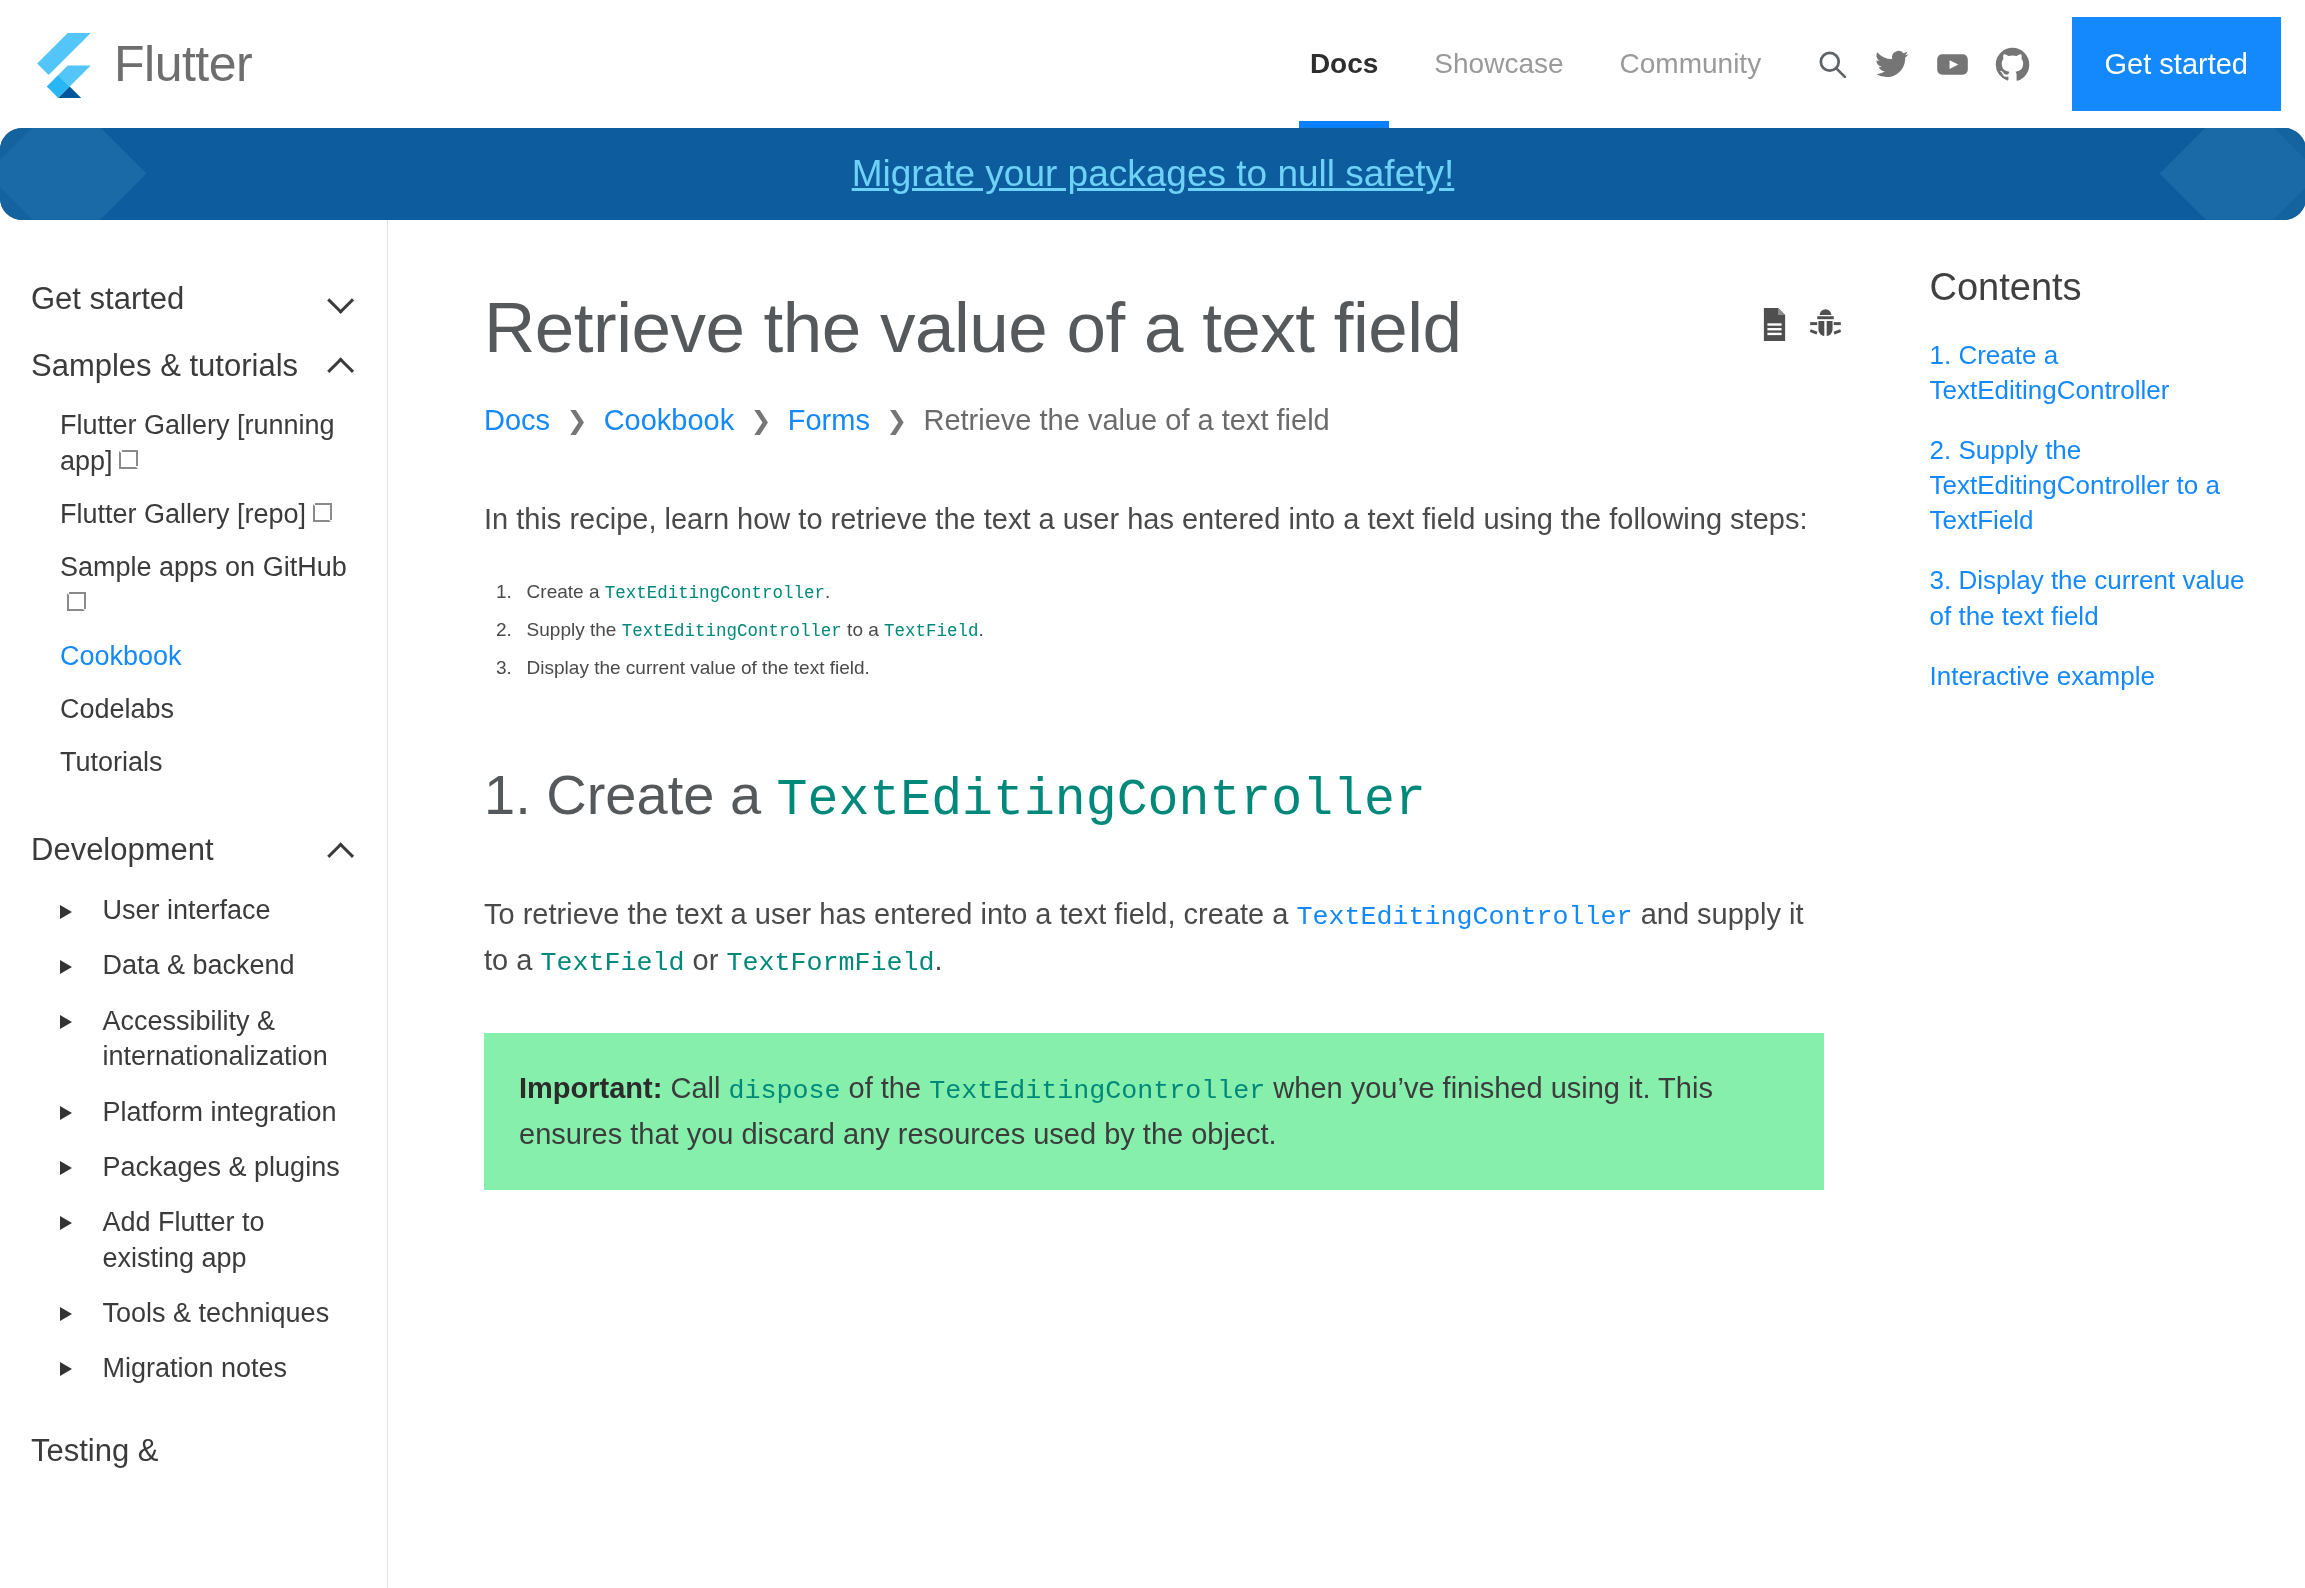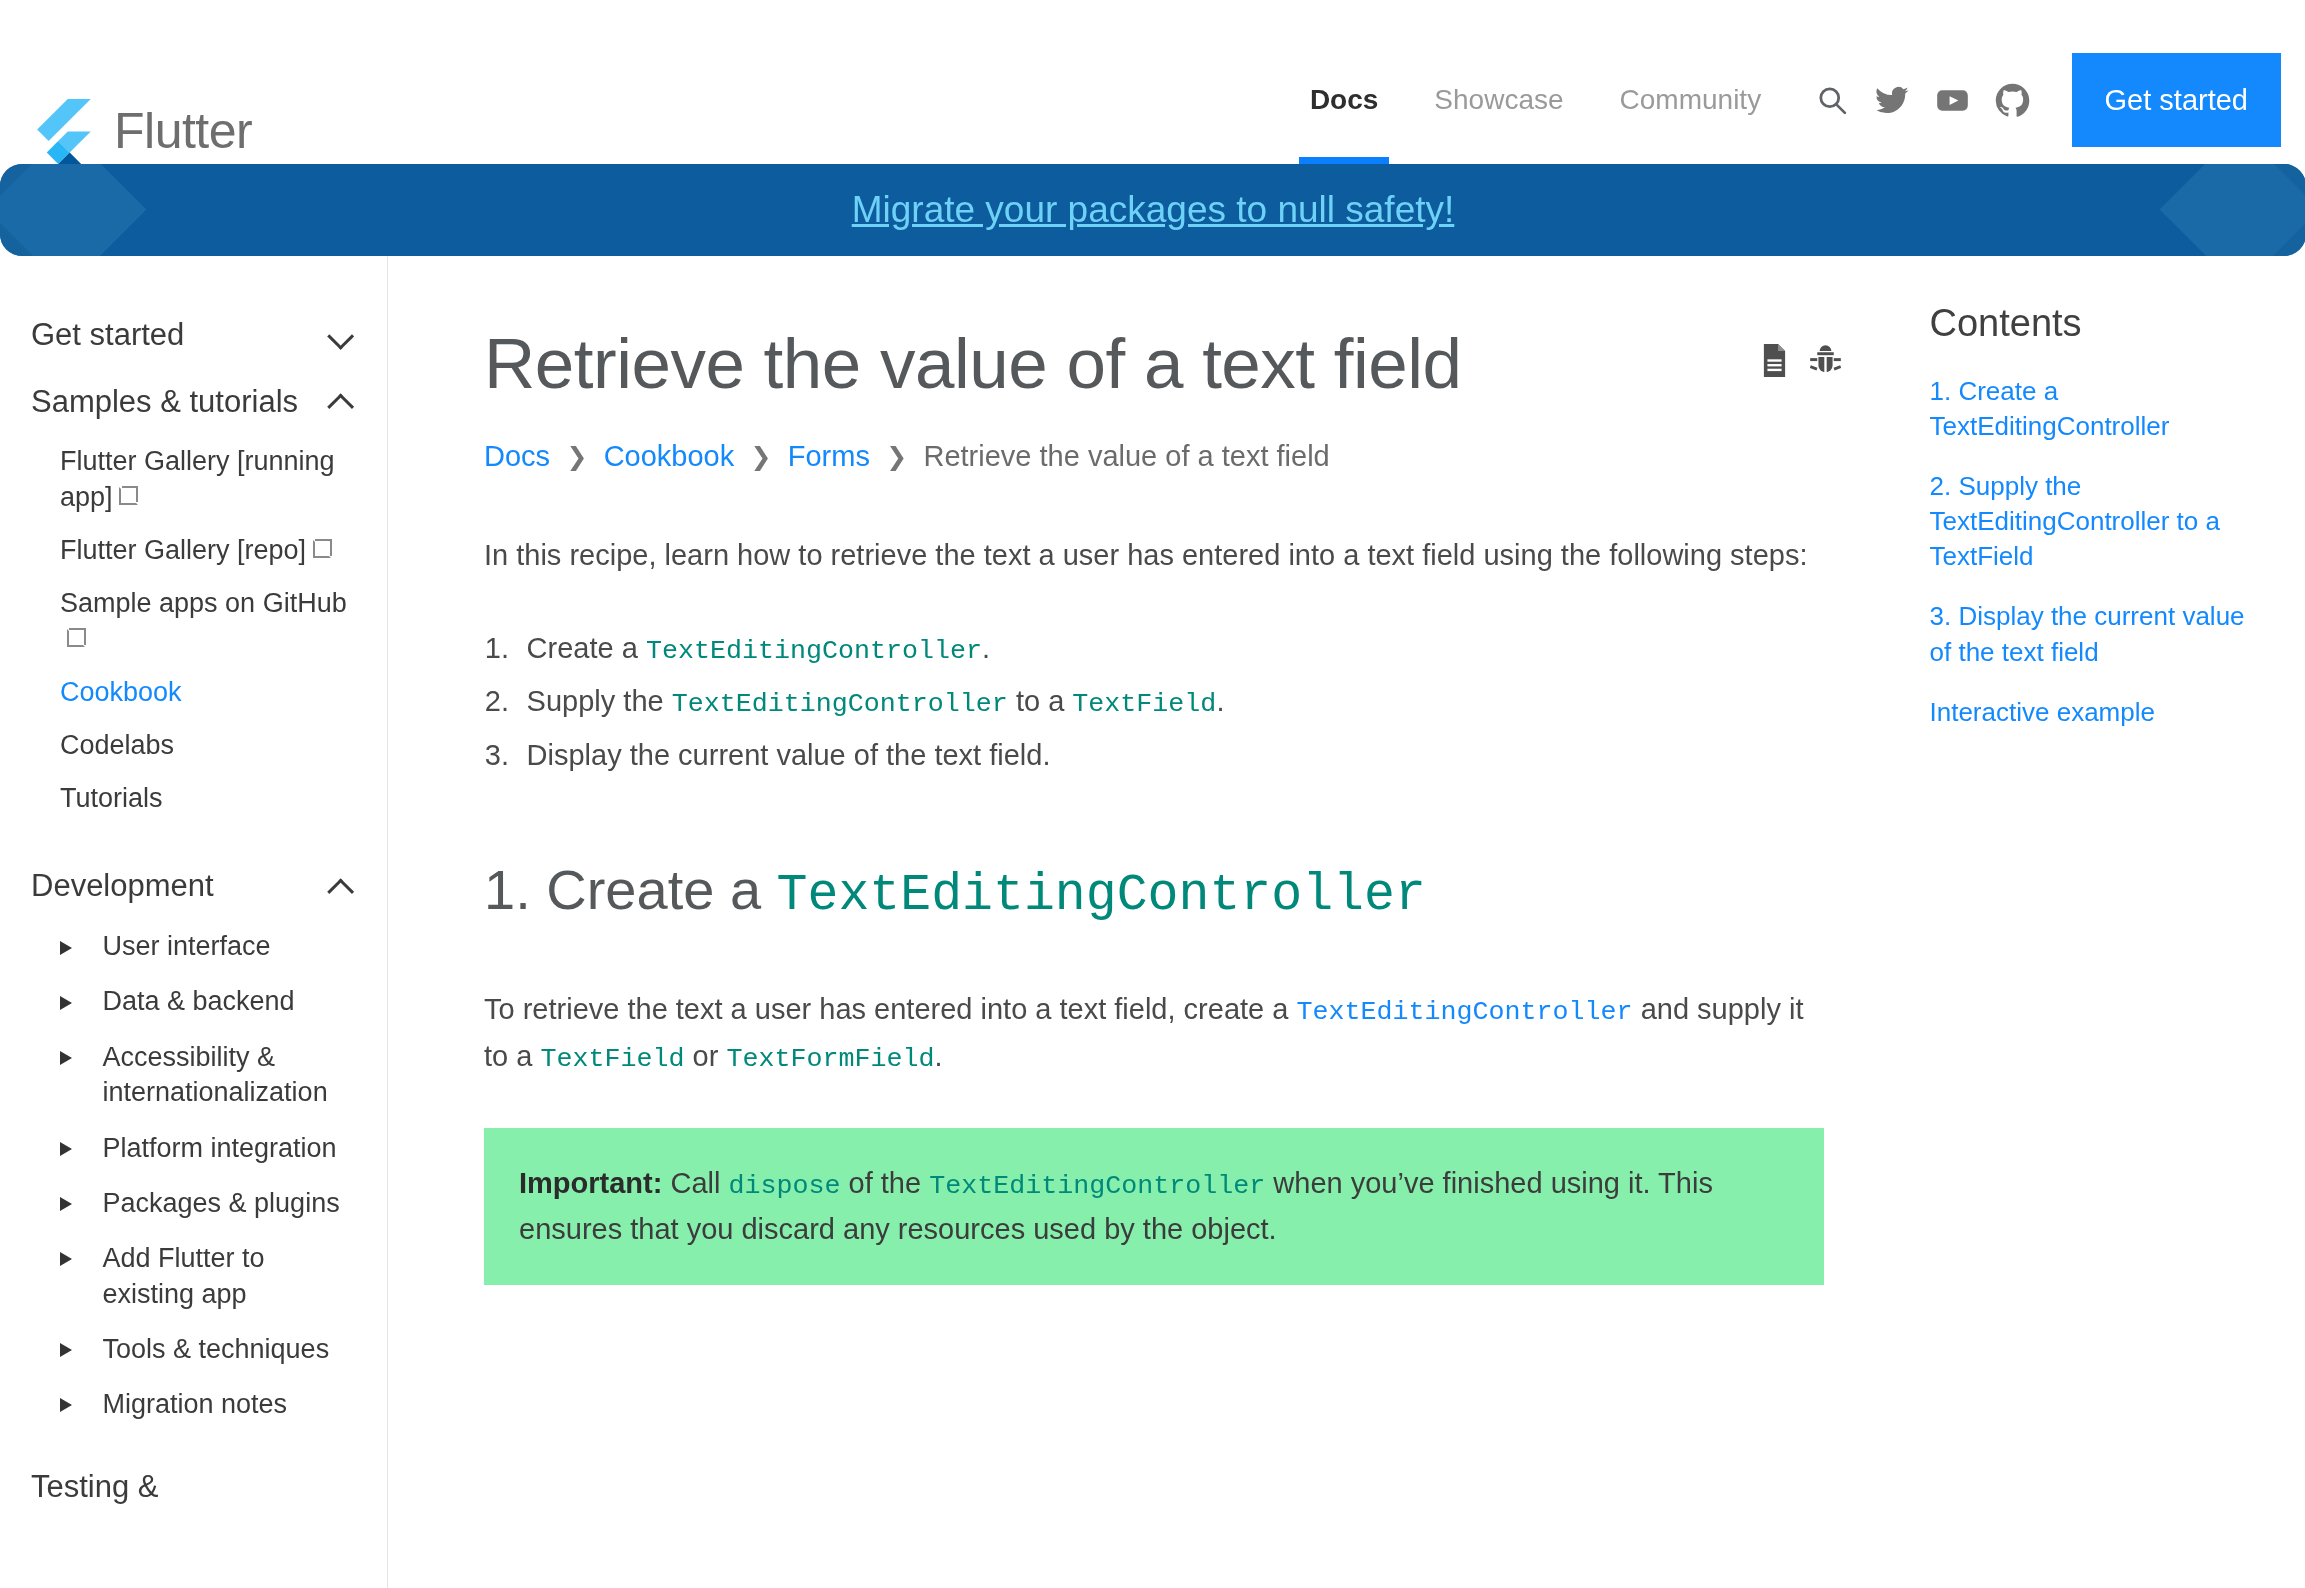--- a/index.html
+++ b/index.html
@@ -6,24 +6,24 @@
   html, body {
     width: 2306px; height: 1589px;
     background: #ffffff;
     font-family: "Liberation Sans", sans-serif;
     overflow: hidden;
   }
 
   
   .header {
     position: relative;
-    height: 164px;
+    height: 128px;
     background: #ffffff;
     display: flex;
-    align-items: flex-end;
+    align-items: center;
     padding: 0 0 0 33px;
     gap: 40px;
   }
   .brand { display: flex; align-items: center; gap: 21px; text-decoration: none; }
   .logo-mark { width: 60px; height: 67px; position: relative; }
   .brand-name {
     font-size: 50px;
     color: #6e6e6e;
     font-weight: 400;
     letter-spacing: -0.5px;
@@ -240,22 +240,22 @@
     max-width: 1340px;
   }
   code, .mono {
     font-family: "Liberation Mono", "DejaVu Sans Mono", monospace;
     color: #00897b;
     font-size: 0.92em;
   }
   code.link { color: #1389fd; }
 
   .steps {
-    margin: 49px 0 0 33px;
-    font-size: 29px;
+    margin: 36px 0 0 33px;
+    font-size: 19px;
     color: #4a4a4a;
     line-height: 1.5;
   }
   .steps li { margin: 9.6px 0; padding-left: 9.6px; }
 
   .h2 {
     margin-top: 79px;
     font-size: 56px;
     font-weight: 400;
     color: #56595b;

